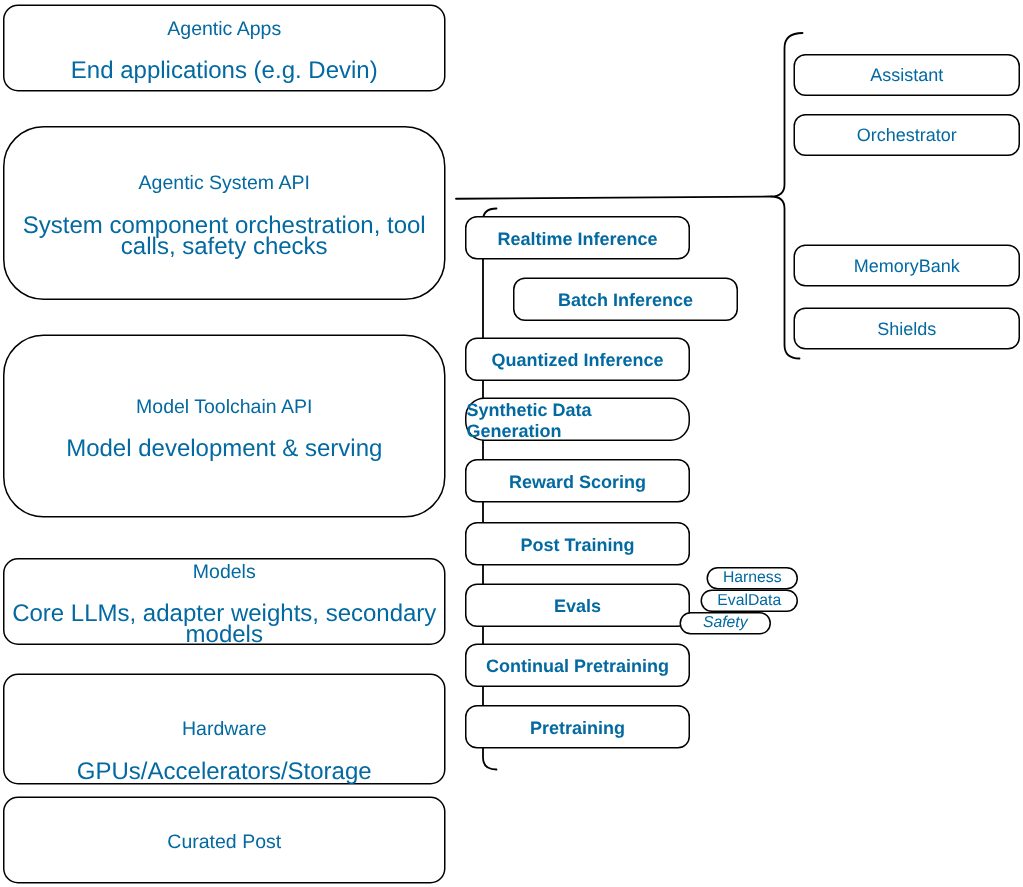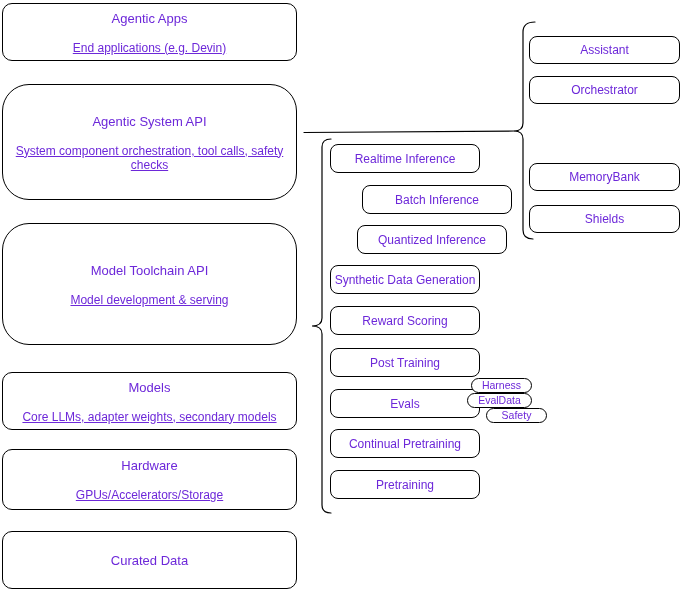--- a/index.html
+++ b/index.html
@@ -1,33 +1,33 @@
 <!DOCTYPE html>
 <html><head>
 <meta charset="utf-8">
 <style>
   html,body{margin:0;padding:0;background:#ffffff;}
   #canvas{
     position:relative;width:682px;height:591px;background:#ffffff;
-    font-family:"Liberation Sans",sans-serif;color:#6d28d9;overflow:hidden;
+    font-family:"Liberation Sans",sans-serif;color:#0369a1;overflow:hidden;
   }
   #connectors{position:absolute;left:0;top:0;width:682px;height:591px;}
   .lbox{
     position:absolute;left:2px;width:295px;box-sizing:border-box;
     border:1px solid #000;background:#fff;
     display:flex;flex-direction:column;align-items:center;justify-content:center;
     text-align:center;
   }
   .lbox .title{font-size:13px;line-height:17px;}
-  .lbox .sub{font-size:12px;line-height:14px;margin-top:14px;text-decoration:underline;}
+  .lbox .sub{font-size:16px;line-height:14px;margin-top:14px;}
   .mbox{
-    position:absolute;left:330px;width:150px;height:29px;box-sizing:border-box;
+    position:absolute;left:310px;width:150px;height:29px;box-sizing:border-box;
     border:1px solid #000;border-radius:8px;background:#fff;
     display:flex;align-items:center;justify-content:center;
-    font-size:12px;
+    font-size:12px;font-weight:bold;
   }
   .rbox{
     position:absolute;left:529px;width:151px;height:28px;box-sizing:border-box;
     border:1px solid #000;border-radius:8px;background:#fff;
     display:flex;align-items:center;justify-content:center;
     font-size:12px;text-align:center;
   }
   .pill{
     position:absolute;height:15px;box-sizing:border-box;
     border:1px solid #000;border-radius:8px;background:#fff;
@@ -59,41 +59,41 @@
   <div class="lbox" style="top:223px;height:122px;border-radius:27px;">
     <div class="title">Model Toolchain API</div>
     <div class="sub">Model development &amp; serving</div>
   </div>
 
   <div class="lbox" style="top:372px;height:58px;border-radius:10px;">
     <div class="title">Models</div>
     <div class="sub">Core LLMs, adapter weights, secondary models</div>
   </div>
 
-  <div class="lbox" style="top:449px;height:61px;border-radius:10px;">
+  <div class="lbox" style="top:449px;height:74px;border-radius:10px;justify-content:flex-end;">
     <div class="title">Hardware</div>
     <div class="sub">GPUs/Accelerators/Storage</div>
   </div>
 
   <div class="lbox" style="top:531px;height:58px;border-radius:10px;">
-    <div class="title">Curated Data</div>
+    <div class="title">Curated Post</div>
   </div>
 
   <div class="mbox" style="top:144px;">Realtime Inference</div>
   <div class="mbox" style="top:185px;margin-left:32px;">Batch Inference</div>
-  <div class="mbox" style="top:225px;margin-left:27px;">Quantized Inference</div>
-  <div class="mbox" style="top:265px;">Synthetic Data Generation</div>
+  <div class="mbox" style="top:225px;">Quantized Inference</div>
+  <div class="mbox" style="top:265px;border-radius:13px;">Synthetic Data Generation</div>
   <div class="mbox" style="top:348px;">Post Training</div>
   <div class="mbox" style="top:306px;">Reward Scoring</div>
   <div class="mbox" style="top:389px;">Evals</div>
   <div class="mbox" style="top:429px;">Continual Pretraining</div>
   <div class="mbox" style="top:470px;">Pretraining</div>
 
   <div class="pill" style="left:471px;top:378px;width:61px;">Harness</div>
   <div class="pill" style="left:467px;top:393px;width:65px;">EvalData</div>
-  <div class="pill" style="left:486px;top:408px;width:61px;">Safety</div>
+  <div class="pill" style="left:453px;top:408px;width:61px;font-style:italic;">Safety</div>
 
   <div class="rbox" style="top:36px;">Assistant</div>
   <div class="rbox" style="top:76px;">Orchestrator</div>
   <div class="rbox" style="top:163px;">MemoryBank</div>
   <div class="rbox" style="top:205px;">Shields</div>
 
 </div>
 
 </body></html>

